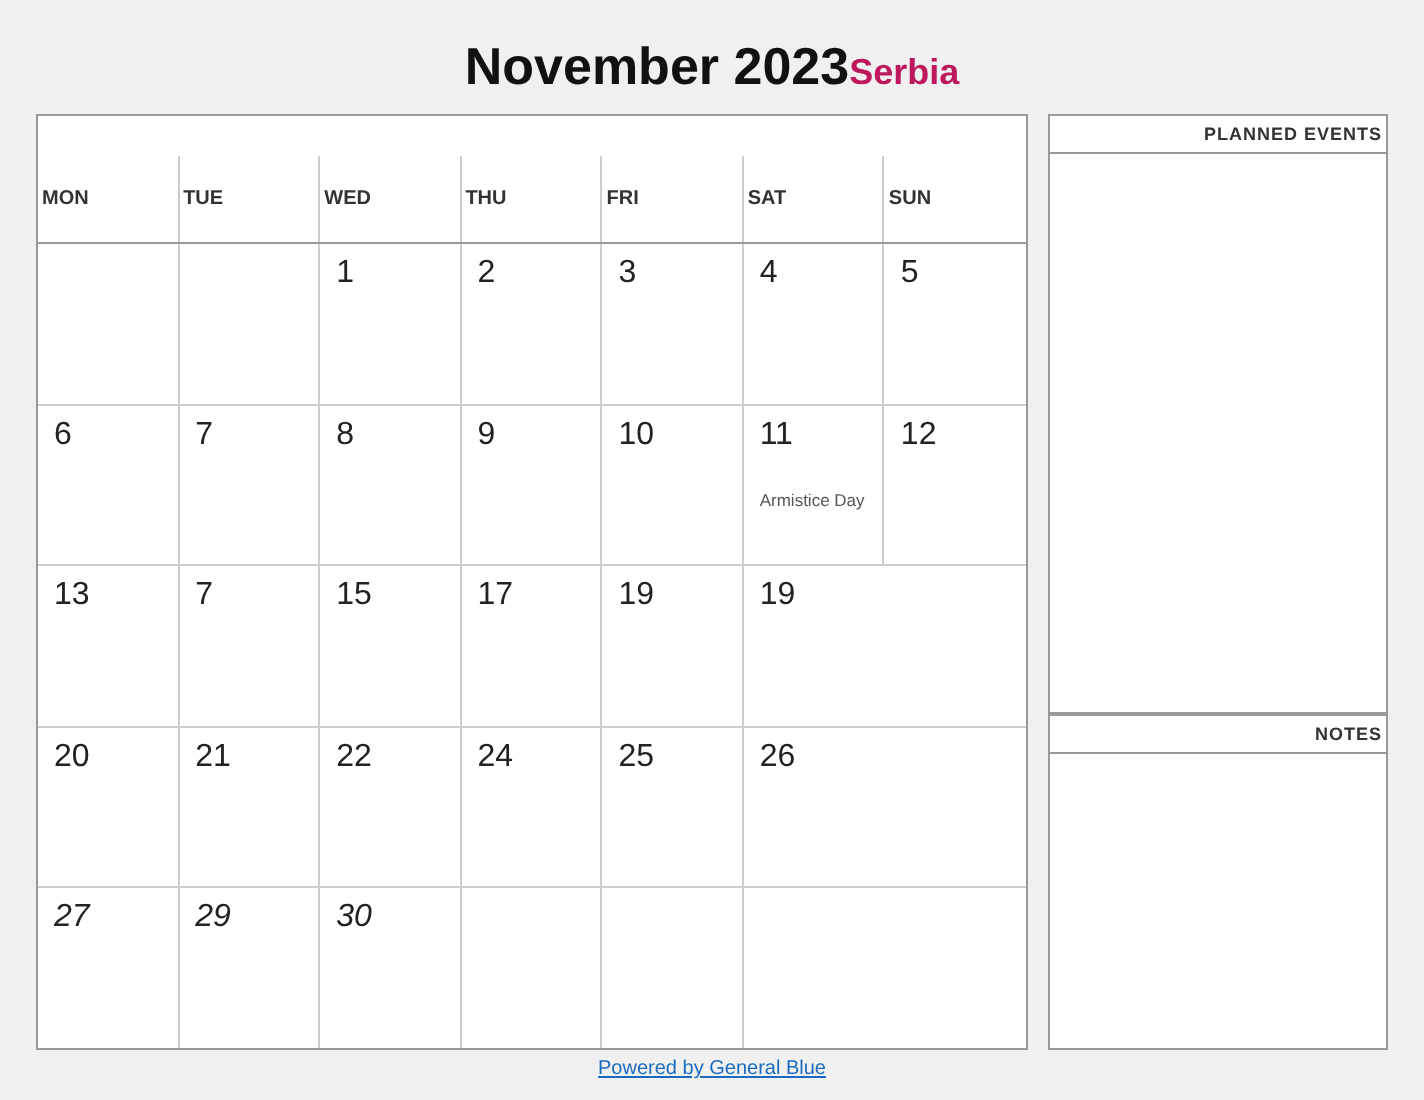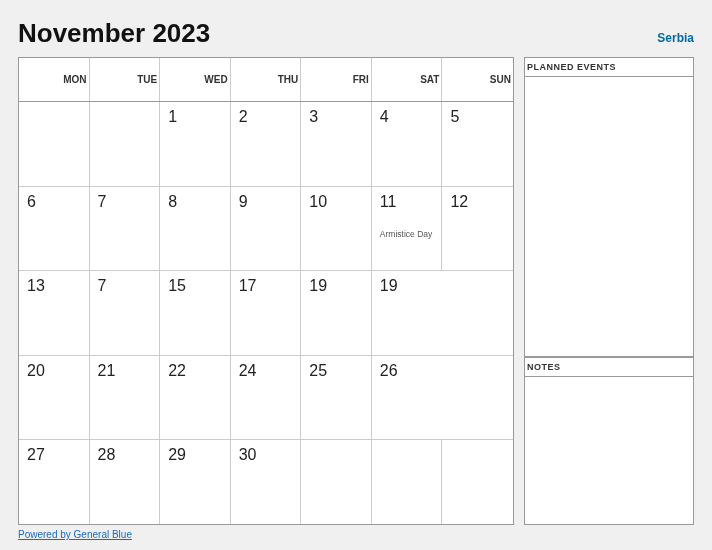--- a/index.html
+++ b/index.html
@@ -15,33 +15,33 @@
     .page {
       background: #f0f0f0;
       width: 712px;
       height: 550px;
       padding: 18px 18px 10px 18px;
       display: flex;
       flex-direction: column;
     }
     .header {
       display: flex;
-      justify-content: space-between;
+      justify-content: center;
       align-items: baseline;
       margin-bottom: 8px;
     }
     .month-year {
       font-size: 26px;
       font-weight: bold;
       color: #111;
     }
     .country {
-      font-size: 12px;
-      font-weight: bold;
-      color: #0369a1;
+      font-size: 18px;
+      font-weight: bold;
+      color: #be185d;
     }
     .main-content {
       display: flex;
       flex-direction: row;
       flex: 1;
       gap: 10px;
     }
     .calendar {
       flex: 1;
       border: 1px solid #999;
@@ -49,40 +49,41 @@
       display: flex;
       flex-direction: column;
     }
     .cal-header {
       display: grid;
       grid-template-columns: repeat(7, 1fr);
       background: #fff;
       border-bottom: 1px solid #999;
     }
     .cal-header-cell {
-      text-align: right;
+      text-align: left;
       font-size: 10px;
       font-weight: bold;
       color: #333;
       padding: 16px 2px;
       border-right: 1px solid #ccc;
+      margin-top: 20px;
     }
     .cal-header-cell:last-child { border-right: none; }
     .cal-body {
       flex: 1;
       display: flex;
       flex-direction: column;
     }
     .cal-week {
       display: grid;
       grid-template-columns: repeat(7, 1fr);
       flex: 1;
       border-bottom: 1px solid #ccc;
     }
-    .cal-week:last-child { border-bottom: none; }
+    .cal-week:last-child { border-bottom: none; font-style: italic; }
     .cal-day {
       border-right: 1px solid #ccc;
       padding: 6px 8px 4px 8px;
       display: flex;
       flex-direction: column;
       align-items: flex-start;
       min-height: 70px;
     }
     .cal-day:last-child { border-right: none; }
     .cal-day.empty {}
@@ -110,34 +111,34 @@
       flex-direction: column;
     }
     .sidebar-box-planned {
       flex: 1.8;
     }
     .sidebar-box-notes {
       flex: 1;
       margin-top: 0;
     }
     .sidebar-box-title {
-      text-align: left;
+      text-align: right;
       font-size: 9px;
       font-weight: bold;
       color: #333;
       padding: 4px 2px;
       border-bottom: 1px solid #999;
       background: #fff;
       letter-spacing: 0.5px;
     }
     .sidebar-box-content {
       flex: 1;
     }
     .footer {
-      text-align: left;
+      text-align: center;
       margin-top: 4px;
       font-size: 10px;
     }
     .footer a {
       color: #1a6bbf;
       text-decoration: underline;
     }
   </style>
 </head>
 <body>
@@ -245,23 +246,20 @@
           <div class="cal-day">
               <span class="day-number">26</span>
             </div>
         </div>
 
         <div class="cal-week">
           <div class="cal-day">
               <span class="day-number">27</span>
             </div>
           <div class="cal-day">
-              <span class="day-number">28</span>
-            </div>
-          <div class="cal-day">
               <span class="day-number">29</span>
             </div>
           <div class="cal-day">
               <span class="day-number">30</span>
             </div>
           <div class="cal-day empty"></div>
           <div class="cal-day empty"></div>
           <div class="cal-day empty"></div>
         </div>
       </div>

